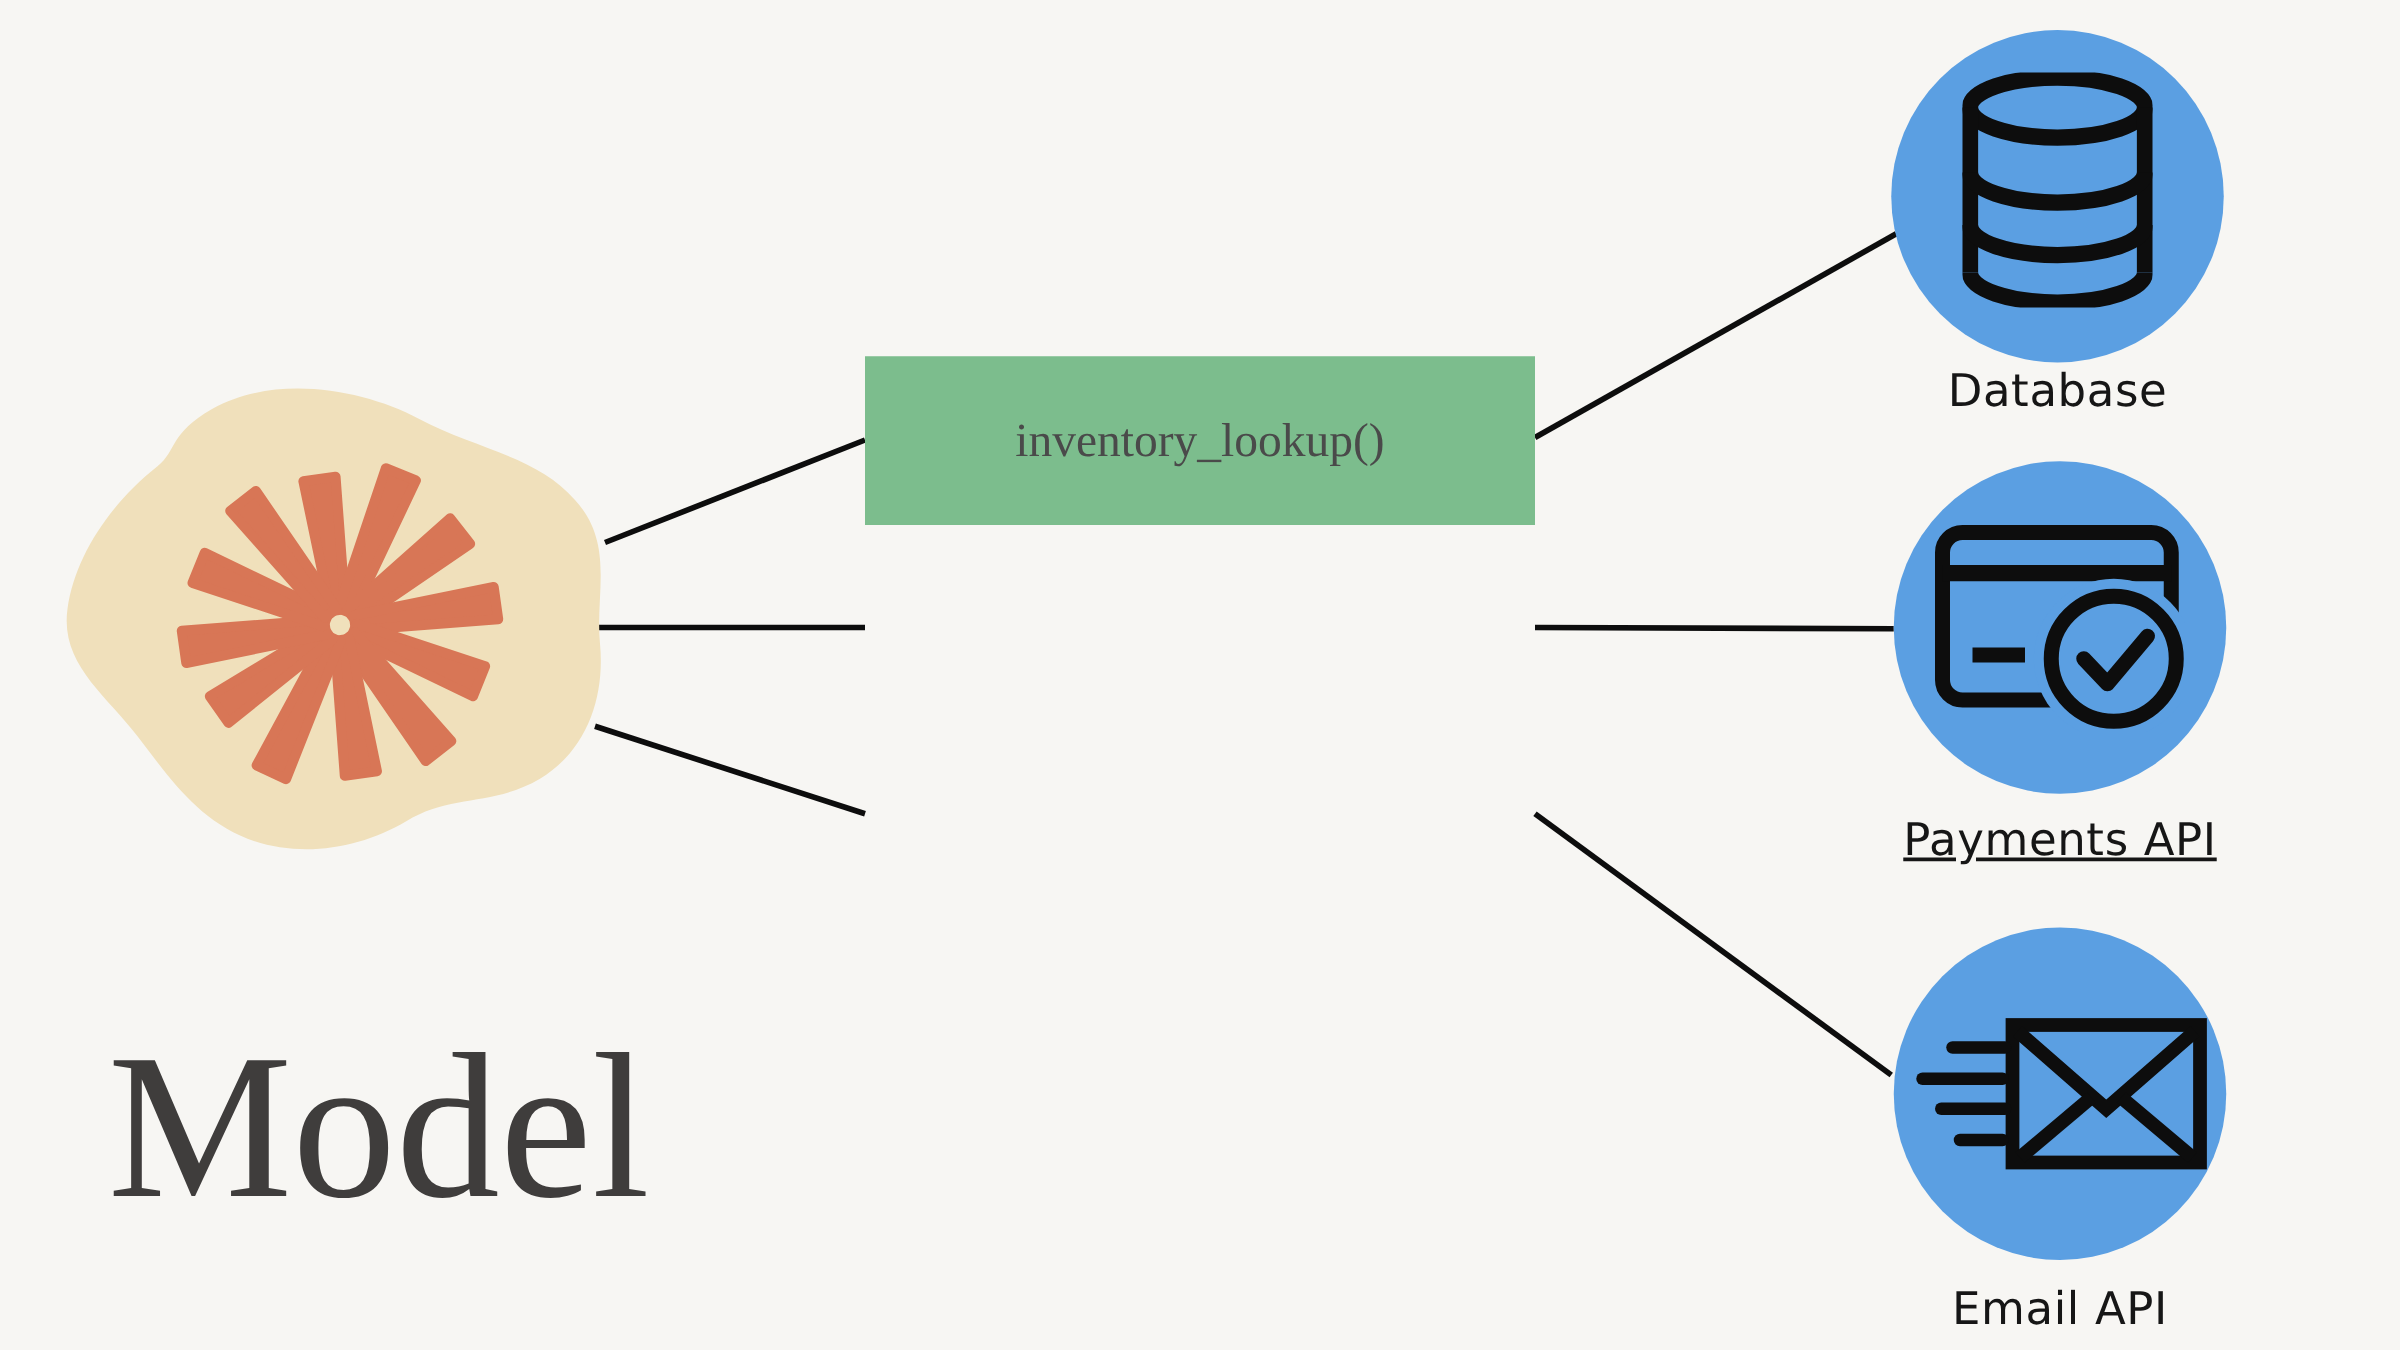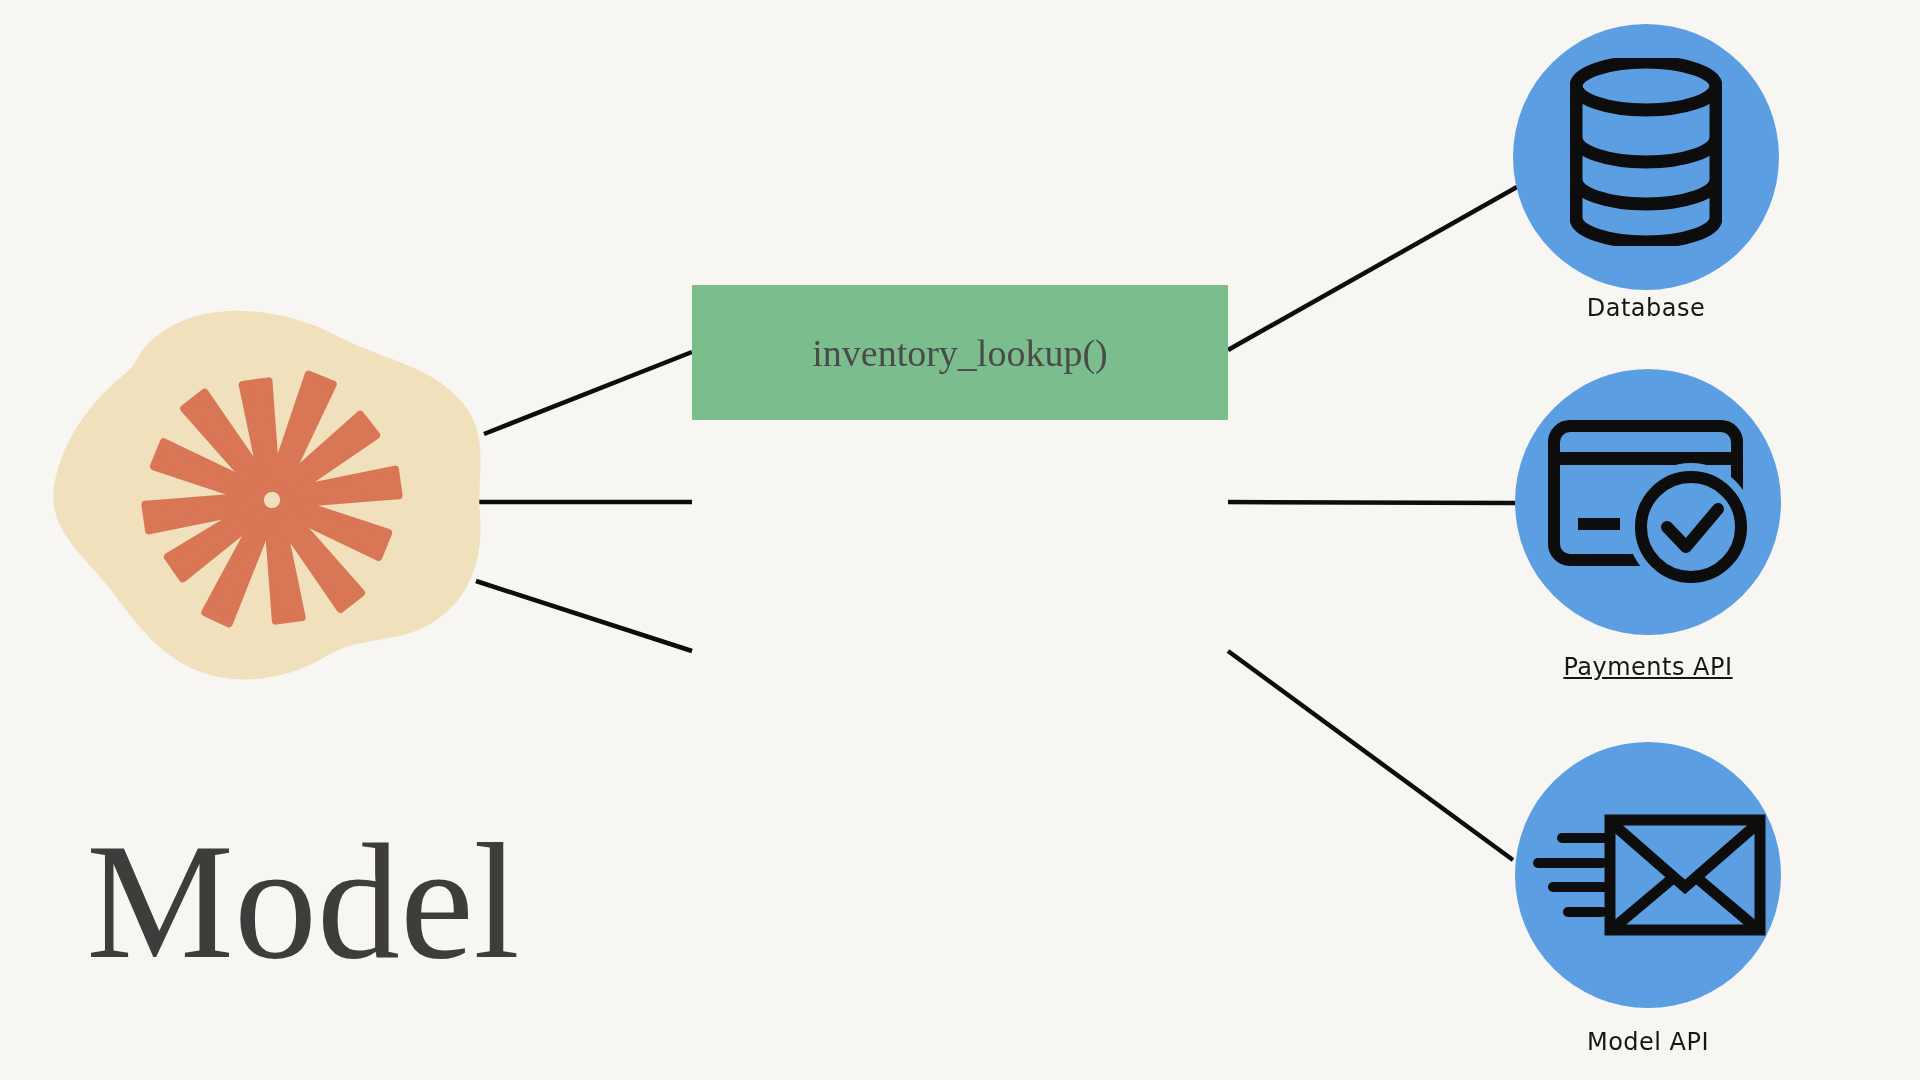--- a/index.html
+++ b/index.html
@@ -39,21 +39,21 @@
   .service-circle.c1 { left: 1513px; top: 24px; }
   .service-circle.c2 { left: 1515px; top: 369px; }
   .service-circle.c3 { left: 1515px; top: 742px; }
   .service-circle.c1 svg { margin-top: -10px; }
 
   .service-label {
     position: absolute;
     width: 320px;
     text-align: center;
     font-family: "DejaVu Sans", sans-serif;
-    font-size: 24px;
+    font-size: 36px;
     letter-spacing: 0.5px;
     color: #161616;
     line-height: 1;
   }
   .service-label.l1 { left: 1486px; top: 296px; }
   .service-label.l2 { left: 1488px; top: 655px; text-decoration: underline; }
   .service-label.l3 { left: 1488px; top: 1030px; }
 
   .big-title {
     position: absolute;
@@ -154,17 +154,17 @@
         <path d="M224,112 L167,64"></path>
       </g>
       <g stroke="#0d0d0d" stroke-width="10" stroke-linecap="round">
         <line x1="32" y1="24" x2="74" y2="24"></line>
         <line x1="8" y1="49" x2="72" y2="49"></line>
         <line x1="23" y1="73" x2="74" y2="73"></line>
         <line x1="38" y1="98" x2="72" y2="98"></line>
       </g>
     </svg>
   </div>
-  <div class="service-label l3">Model API</div>
+  <div class="service-label l3">Email API</div>
 
   <div class="big-title model">Model</div>
 
 </div>
 
 </body></html>

